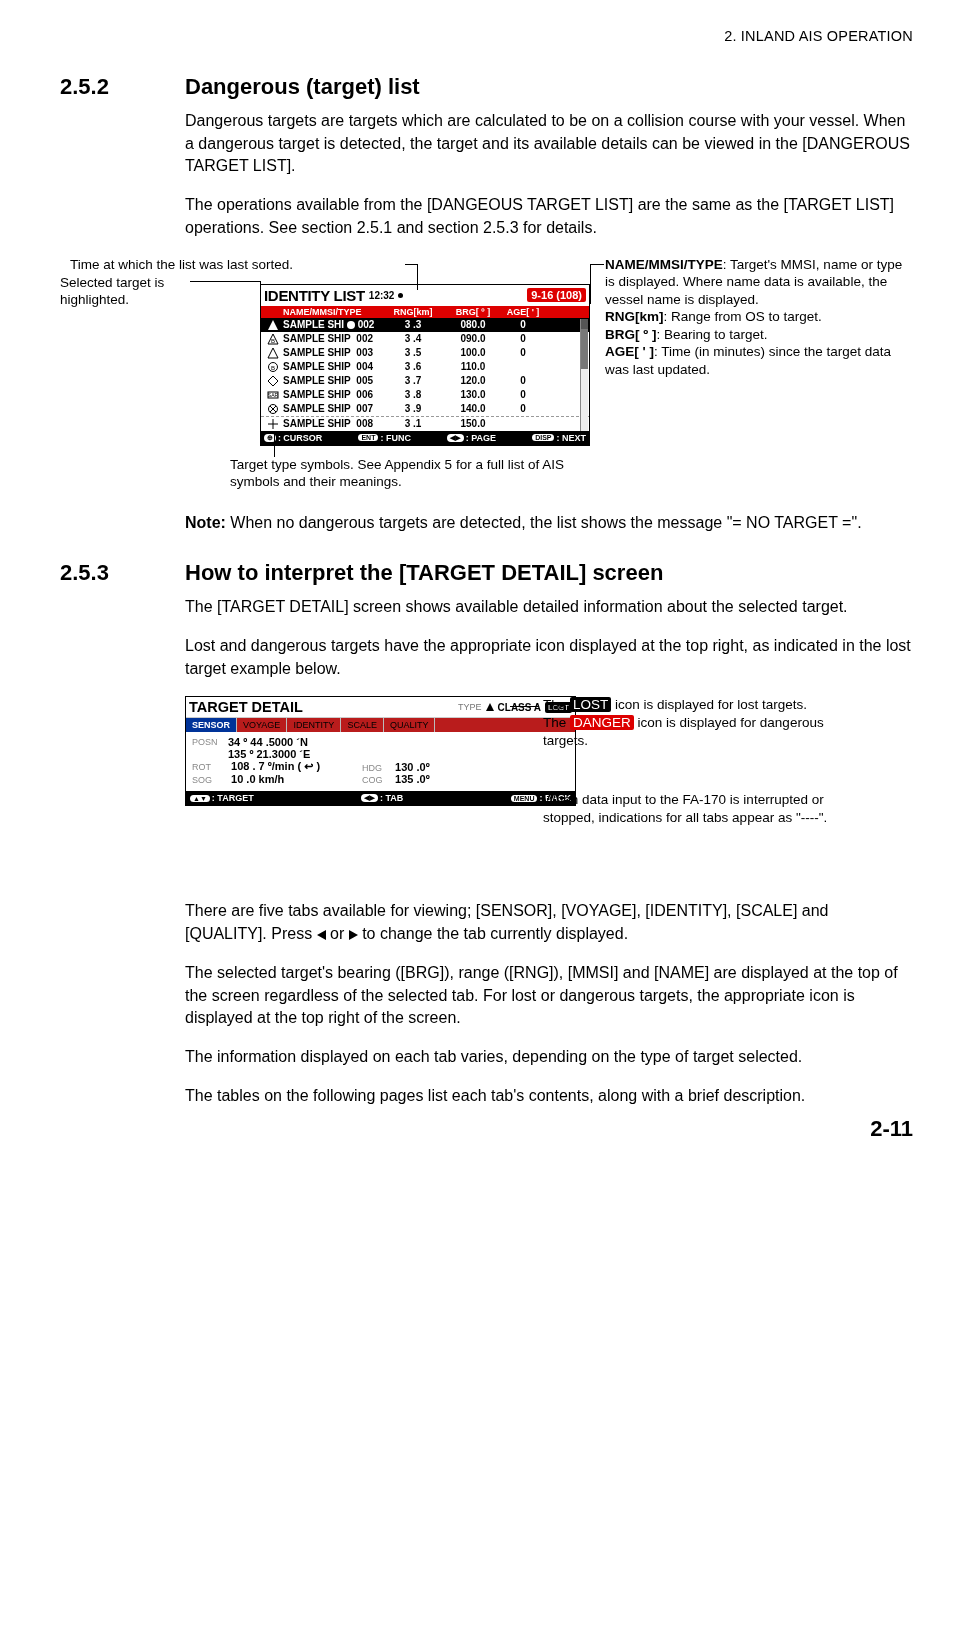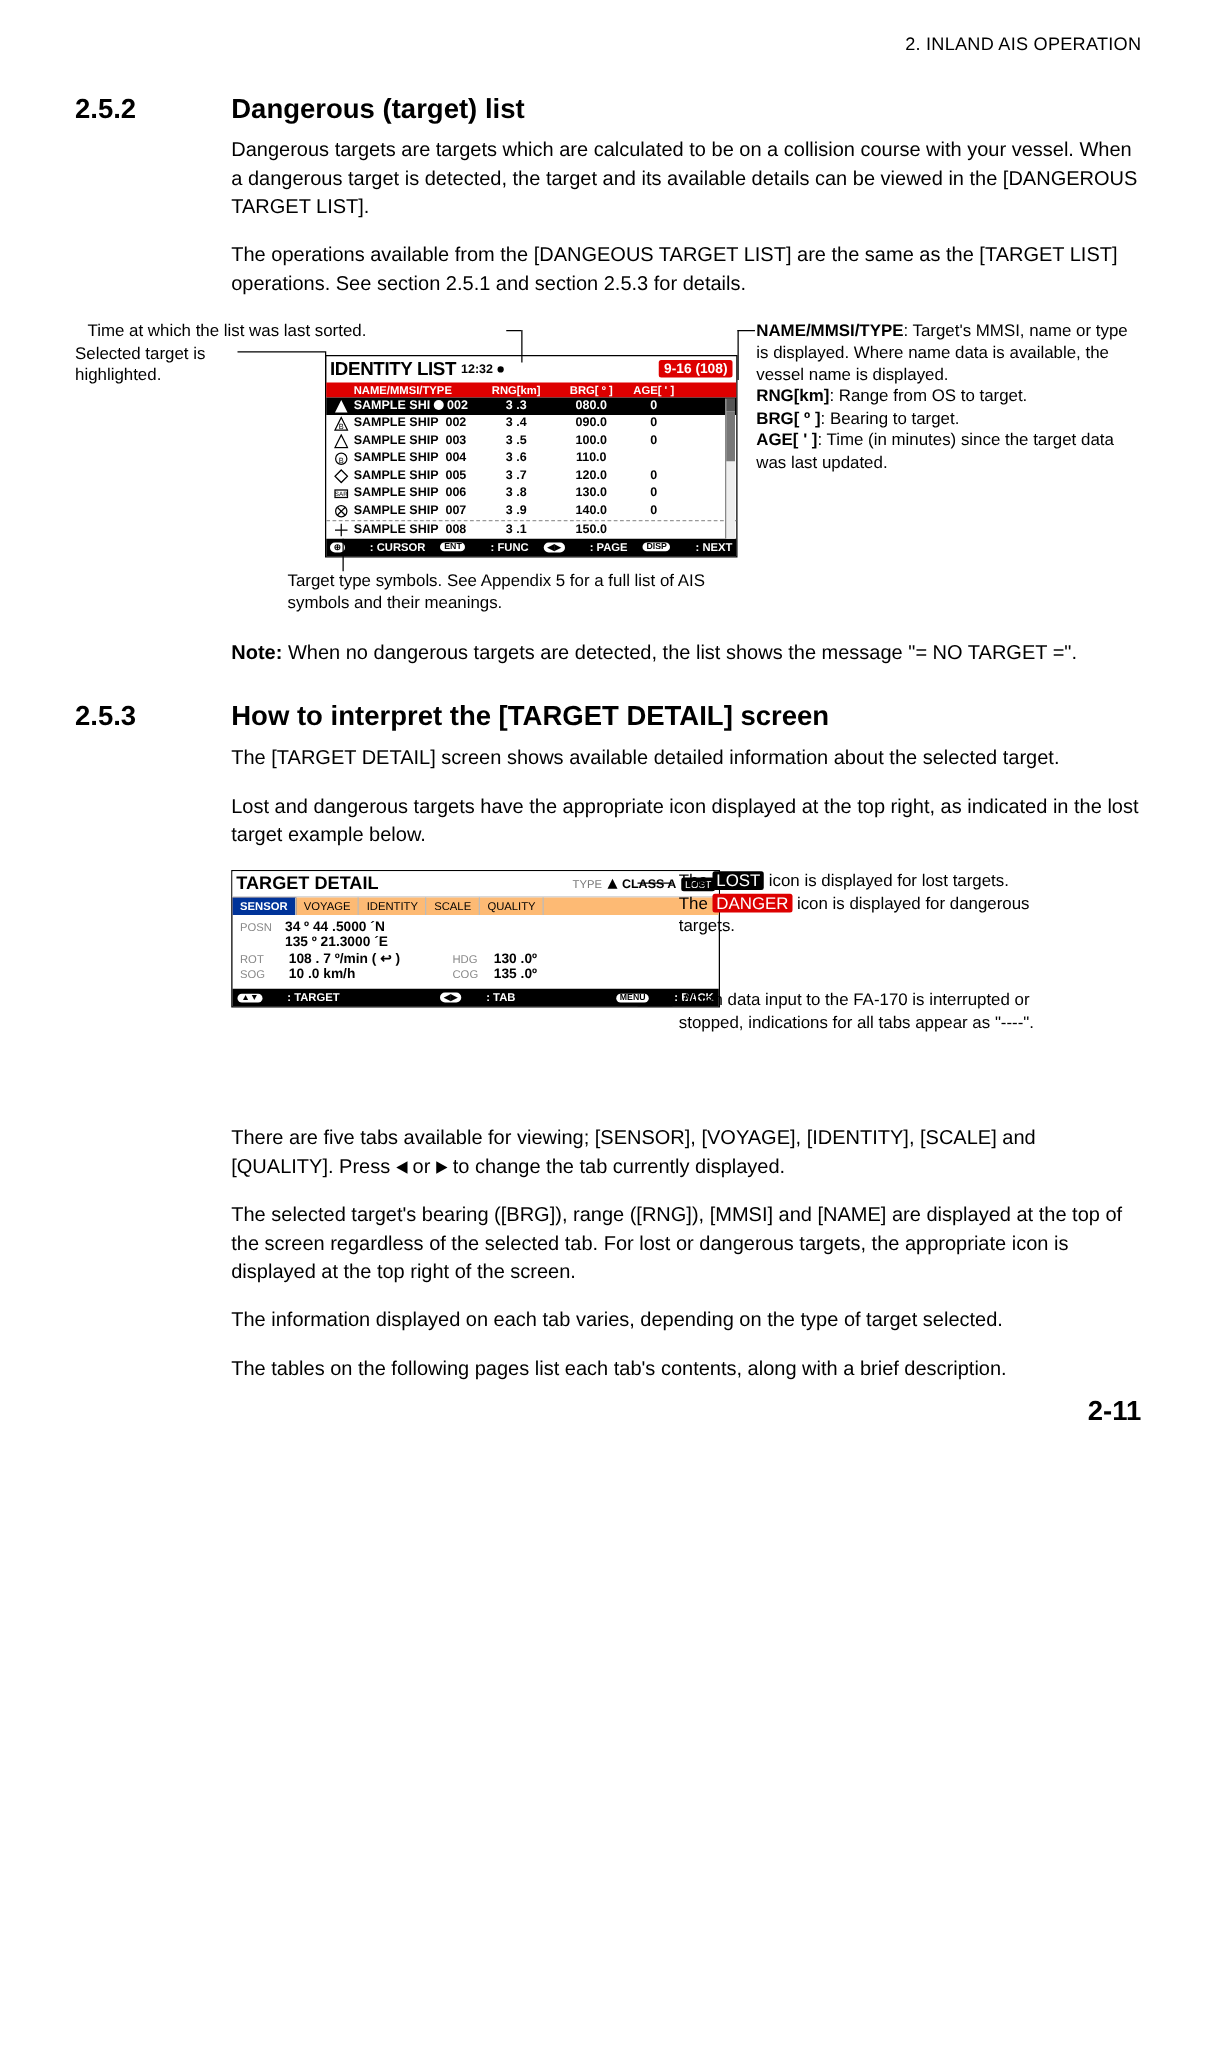--- a/index.html
+++ b/index.html
@@ -109,21 +109,21 @@
   .dlist-ftr {
     display:flex;
     background:#000;
     color:#fff;
     font-size:9px;
     font-weight:bold;
     padding:2px 3px;
     justify-content:space-between;
     align-items:center;
   }
-  .kcap { display:inline-flex; align-items:center; gap:20px; }
+  .kcap { display:inline-flex; align-items:center; gap:2px; }
   .kcap .k {
     background:#fff; color:#000; border-radius:7px; padding:0 3px; font-size:7px;
   }
   .scrollbar {
     position:absolute; right:1px; top:34px; bottom:14px; width:8px;
     background:#eee; border-left:1px solid #888;
   }
   .scrollbar .arrow { height:10px; background:#555; }
   .scrollbar .thumb { position:absolute; top:10px; left:0; right:0; height:40px; background:#777; }
 
@@ -179,21 +179,21 @@
   }
   .td-top .big { font-weight:bold; font-size:12px; }
   .td-top .lbl { color:#777; }
   .td-ring {
     width:20px; height:20px; border:1.5px solid #000; border-radius:50%;
     position:relative;
   }
   .td-ring::after { content:''; position:absolute; left:50%; top:-3px; width:0; height:0; border-left:3px solid transparent; border-right:3px solid transparent; border-bottom:5px solid #000; transform:translateX(-50%); }
   .td-tabs {
     display:flex;
-    background:#fdba74;
+    background:#b91c1c;
     font-size:9px;
   }
   .td-tabs .tab {
     padding:2px 6px;
     border-right:1px solid #bbb;
     position:relative;
   }
   .td-tabs .tab.active { background:#003399; color:#fff; font-weight:bold; }
   .td-body {
     padding:4px 6px 6px 6px;

